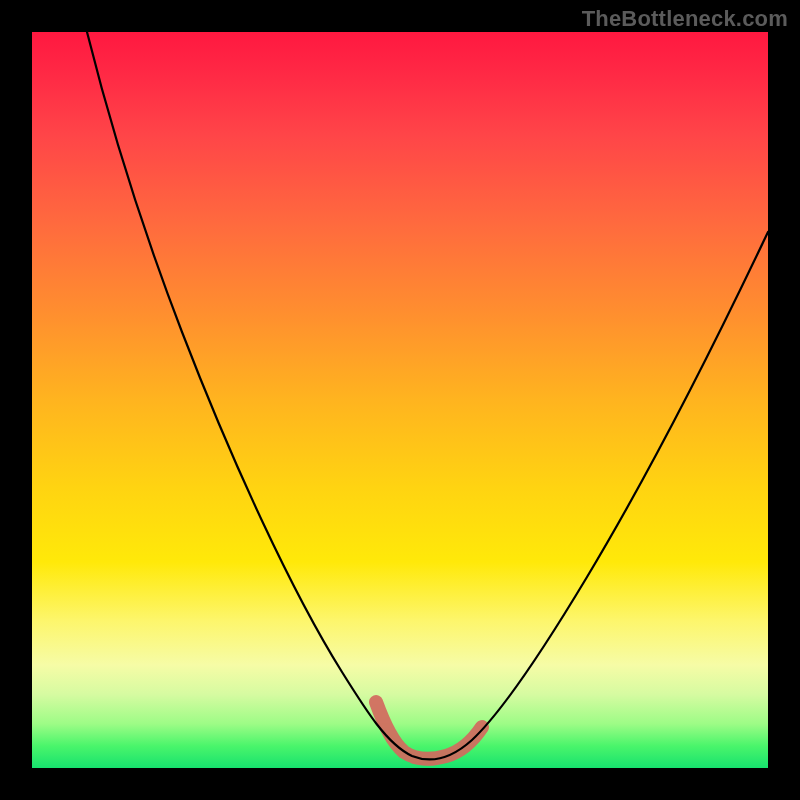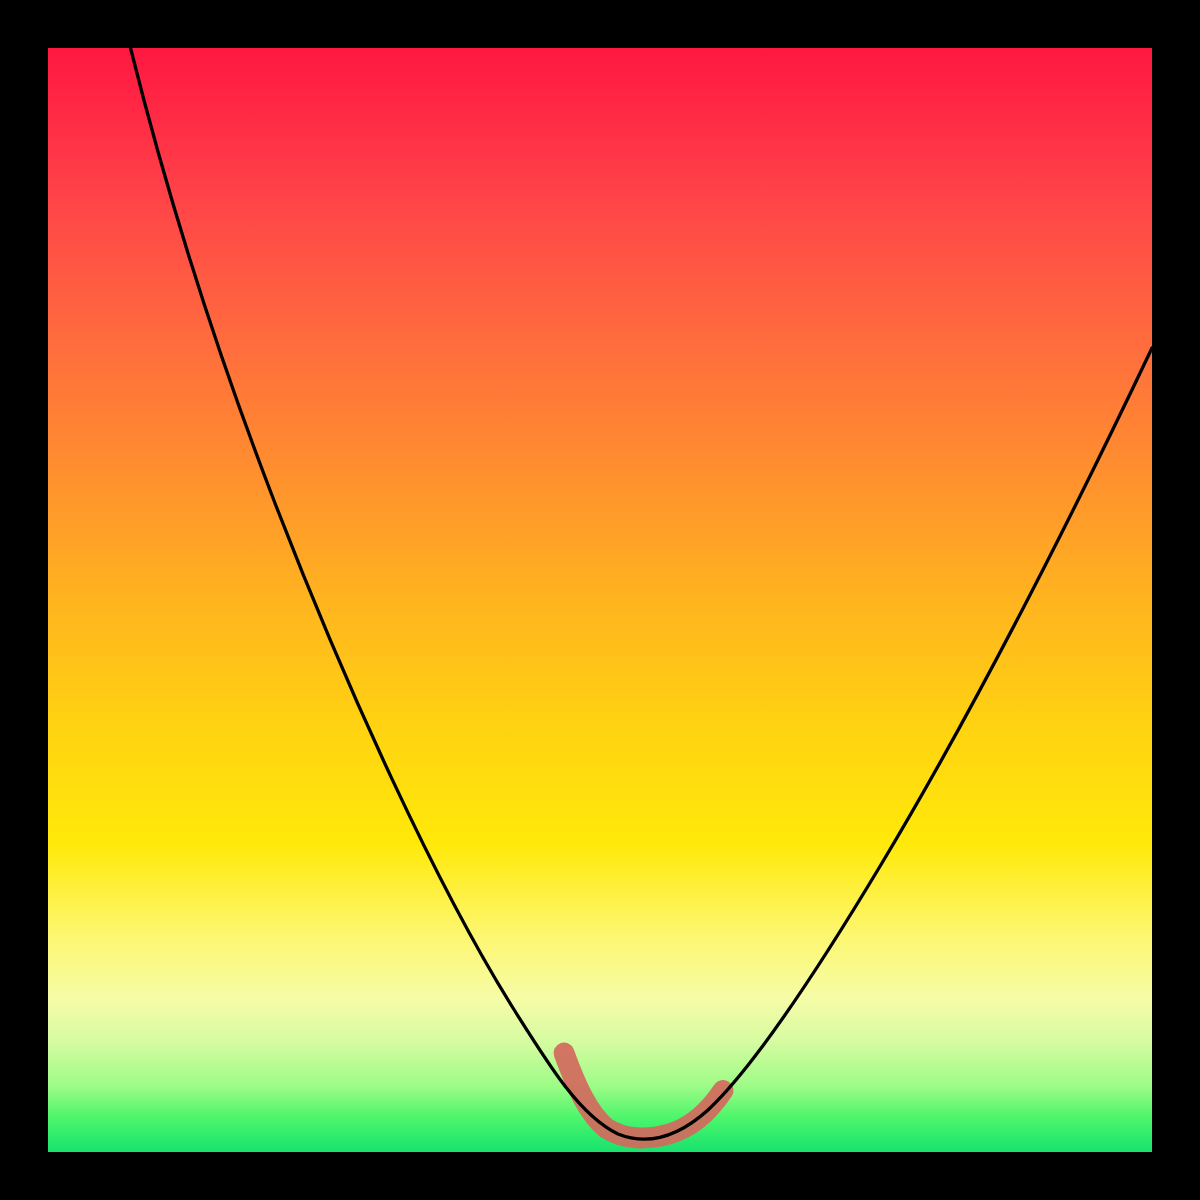--- a/index.html
+++ b/index.html
@@ -96,14 +96,15 @@
                C 70,60 100,170 150,300
                C 200,430 260,560 310,640
                C 335,680 355,712 380,724
                C 400,732 420,726 440,708
                C 470,680 510,620 555,545
                C 600,470 660,360 736,200"></path>
     </svg>
 
   </div>
 
+  <div class="watermark">TheBottleneck.com</div>
 
 </div>
 
 </body></html>

